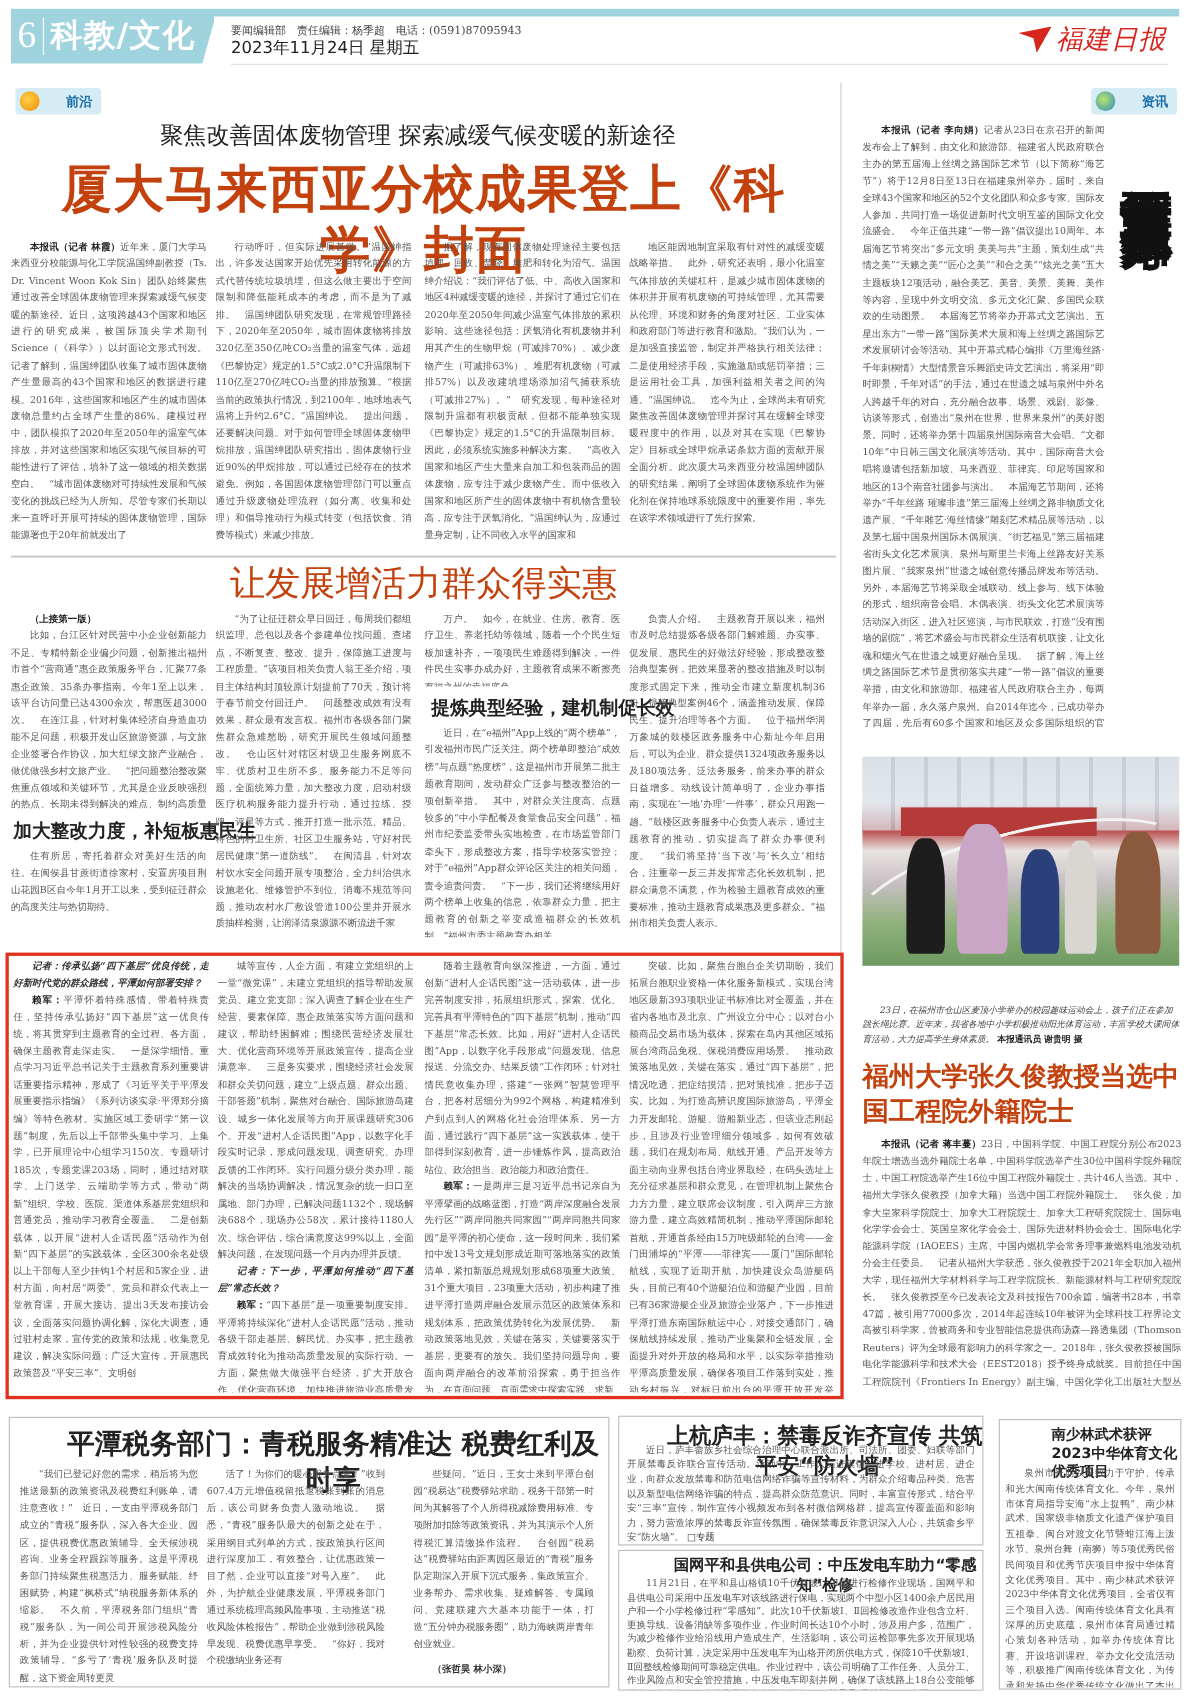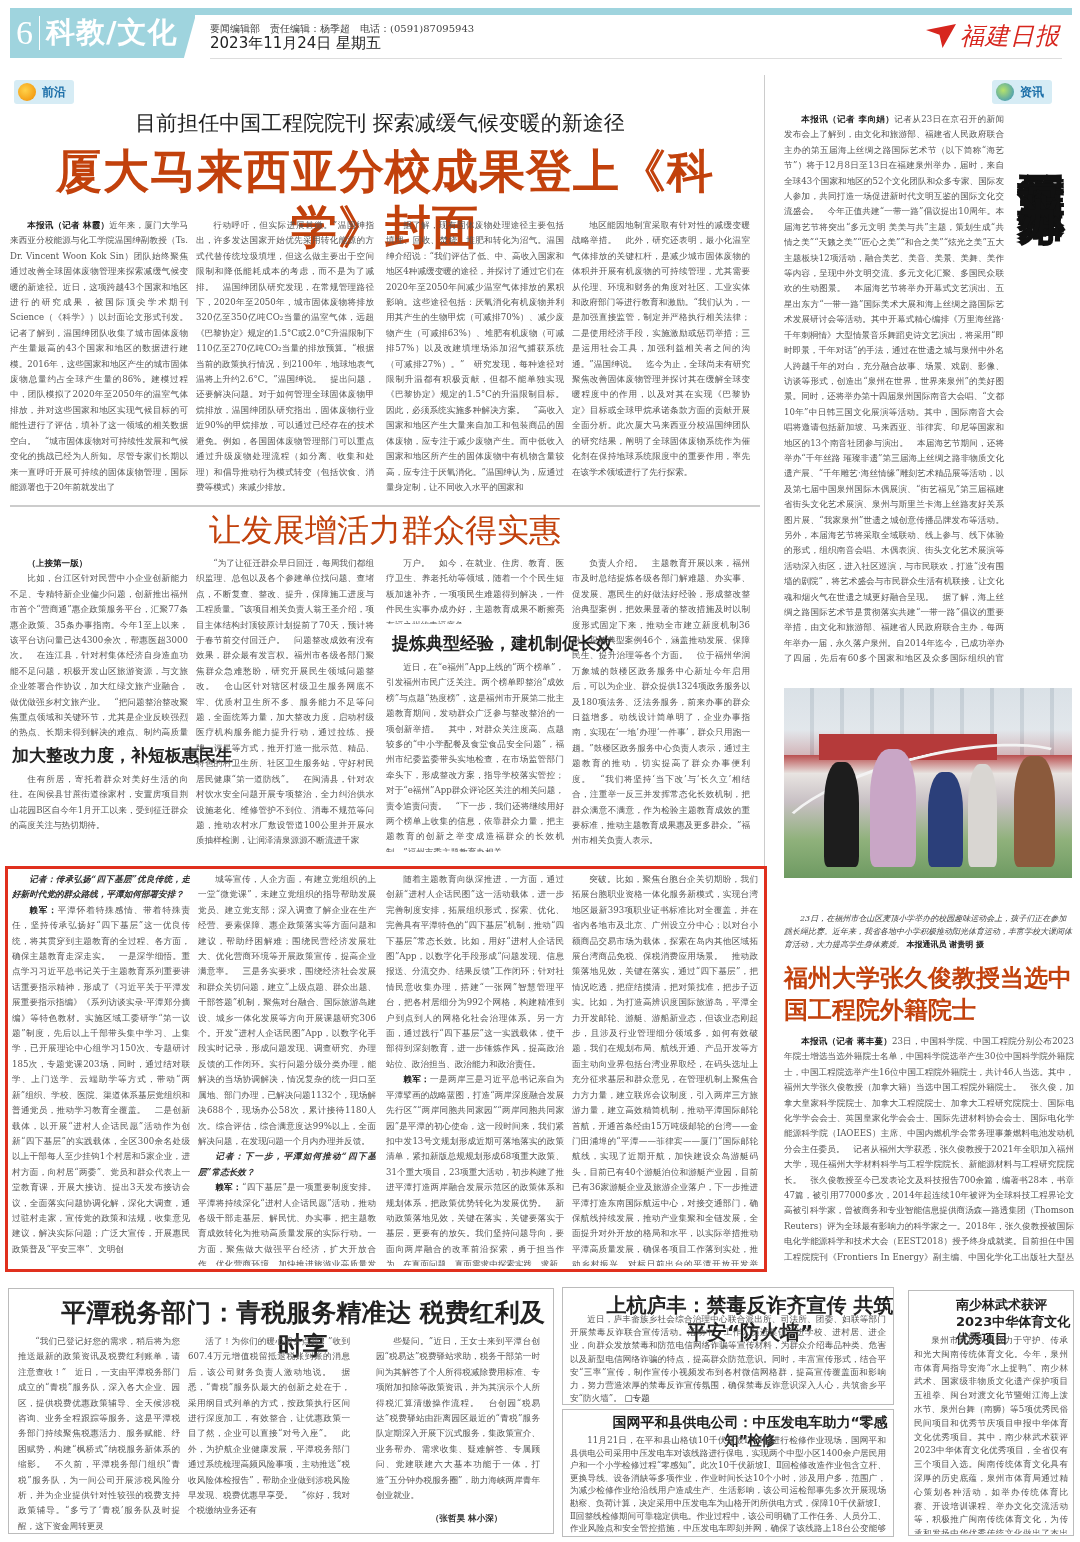--- a/index.html
+++ b/index.html
@@ -12,21 +12,21 @@
               clip-path: polygon(0 0,100% 0,100% 20%,94% 100%,0 100%); display:flex; align-items:center; padding-left:6px; }
   .mast-num { font-family: "Liberation Serif", serif; font-size: 34px; color: #fff; padding-right: 6px; border-right: 1px solid #fff; line-height: 34px; }
   .mast-sec { font-family: "DejaVu Sans", sans-serif; font-weight: bold; font-size: 29px; color: #fff; padding-left: 6px; letter-spacing: 1px; }
   .mast-info { position: absolute; left: 200px; top: 14px; font-size: 10px; color: #444; line-height: 14px; }
   .mast-date { font-family: "DejaVu Sans", sans-serif; font-size: 15px; color: #222; }
   .mast-rule { position: absolute; left: 200px; right: 10px; top: 50px; height: 1px; background: #ddd; }
   .logo { position: absolute; right: 12px; top: 12px; display: flex; align-items: center; gap: 4px; }
   .logo-mark { width: 30px; height: 24px; background: #d7261e; clip-path: polygon(0 25%,100% 0,55% 100%,45% 45%); }
   .logo-text { font-size: 24px; color: #d7261e; font-style: italic; font-family: "DejaVu Serif", serif; letter-spacing: 1px; }
 
-  .badge { position: absolute; display: flex; align-items: center; gap: 6px; background: #d6ecf5; border-radius: 3px; padding: 3px 8px 3px 4px; }
+  .badge { position: absolute; display: flex; align-items: center; gap: 24px; background: #d6ecf5; border-radius: 3px; padding: 3px 8px 3px 4px; }
   .badge-icon { width: 18px; height: 18px; border-radius: 50%; background: radial-gradient(circle at 40% 40%, #ffd24a, #f08a00); }
   .badge-icon.green { background: radial-gradient(circle at 40% 40%, #b6e36b, #2d8bc4); }
   .badge-label { font-family: "DejaVu Sans", sans-serif; font-size: 12px; font-weight: bold; color: #1b6ea8; }
 
   .subhead { position: absolute; left: 0; width: 760px; text-align: center; font-size: 21px; color: #222; }
   .headline { position: absolute; font-family: "DejaVu Sans", sans-serif; font-weight: bold; color: #c2410c; }
 
   .col { position: absolute; font-size: 8.6px; line-height: 15.4px; color: #555; text-align: justify; text-indent: 2em; overflow: hidden; }
   .col p { margin: 0; }
   .col b { color: #222; }
@@ -75,21 +75,21 @@
     <span class="logo-mark"></span>
     <span class="logo-text">福建日报</span>
   </div>
 </div>
 
 <div class="badge" style="left:14px;top:80px;">
   <span class="badge-icon"></span>
   <span class="badge-label">前沿</span>
 </div>
 
-<div class="subhead" style="top:109px;">目前担任中国工程院院刊 探索减缓气候变暖的新途径</div>
+<div class="subhead" style="top:109px;">聚焦改善固体废物管理 探索减缓气候变暖的新途径</div>
 <div class="headline" style="left:10px;top:143px;width:750px;font-size:46px;line-height:56px;text-align:center;letter-spacing:1px;">厦大马来西亚分校成果登上《科学》封面</div>
 
 <div class="col" style="left:10px;top:218px;width:178px;height:280px;">
     <p><span class="lead">本报讯（记者 林霞）</span><span>近年来，厦门大学马来西亚分校能源与化工学院温国绅副教授（Ts. Dr. Vincent Woon Kok Sin）团队始终聚焦通过改善全球固体废物管理来探索减缓气候变暖的新途径。近日，这项跨越43个国家和地区进行的研究成果，被国际顶尖学术期刊Science（《科学》）以封面论文形式刊发。　记者了解到，温国绅团队收集了城市固体废物产生量最高的43个国家和地区的数据进行建模。2016年，这些国家和地区产生的城市固体废物总量约占全球产生量的86%。建模过程中，团队模拟了2020年至2050年的温室气体排放，并对这些国家和地区实现气候目标的可能性进行了评估，填补了这一领域的相关数据空白。　“城市固体废物对可持续性发展和气候变化的挑战已经为人所知。尽管专家们长期以来一直呼吁开展可持续的固体废物管理，国际能源署也于20年前就发出了</span></p>
   </div>
 <div class="col" style="left:196px;top:218px;width:178px;height:280px;">
     <p>行动呼吁，但实际进展甚微。”温国绅指出，许多发达国家开始优先采用转化能源的方式代替传统垃圾填埋，但这么做主要出于空间限制和降低能耗成本的考虑，而不是为了减排。　温国绅团队研究发现，在常规管理路径下，2020年至2050年，城市固体废物将排放320亿至350亿吨CO₂当量的温室气体，远超《巴黎协定》规定的1.5°C或2.0°C升温限制下110亿至270亿吨CO₂当量的排放预算。“根据当前的政策执行情况，到2100年，地球地表气温将上升约2.6°C。”温国绅说。　提出问题，还要解决问题。对于如何管理全球固体废物甲烷排放，温国绅团队研究指出，固体废物行业近90%的甲烷排放，可以通过已经存在的技术避免。例如，各国固体废物管理部门可以重点通过升级废物处理流程（如分离、收集和处理）和倡导推动行为模式转变（包括饮食、消费等模式）来减少排放。</p>
   </div>
 <div class="col" style="left:386px;top:218px;width:178px;height:280px;">
     <p>据了解，现有固体废物处理途径主要包括填埋、回收、焚烧、堆肥和转化为沼气。温国绅介绍说：“我们评估了低、中、高收入国家和地区4种减缓变暖的途径，并探讨了通过它们在2020年至2050年间减少温室气体排放的累积影响。这些途径包括：厌氧消化有机废物并利用其产生的生物甲烷（可减排70%）、减少废物产生（可减排63%）、堆肥有机废物（可减排57%）以及改建填埋场添加沼气捕获系统（可减排27%）。”　研究发现，每种途径对限制升温都有积极贡献，但都不能单独实现《巴黎协定》规定的1.5°C的升温限制目标。因此，必须系统实施多种解决方案。　“高收入国家和地区产生大量来自加工和包装商品的固体废物，应专注于减少废物产生。而中低收入国家和地区所产生的固体废物中有机物含量较高，应专注于厌氧消化。”温国绅认为，应通过量身定制，让不同收入水平的国家和</p>
@@ -173,21 +173,21 @@
 <div class="box" style="left:8px;top:1288px;width:546px;height:246px;"></div>
 <div class="boxtitle" style="left:10px;top:1296px;width:542px;font-size:25px;">平潭税务部门：青税服务精准达 税费红利及时享</div>
 <div class="col" style="left:18px;top:1334px;width:162px;height:196px;">
     <p>“我们已登记好您的需求，稍后将为您推送最新的政策资讯及税费红利账单，请注意查收！”　近日，一支由平潭税务部门成立的“青税”服务队，深入各大企业、园区，提供税费优惠政策辅导、全天候涉税咨询、业务全程跟踪等服务。这是平潭税务部门持续聚焦税惠活力、服务赋能、纾困赋势，构建“枫桥式”纳税服务新体系的缩影。　不久前，平潭税务部门组织“青税”服务队，为一间公司开展涉税风险分析，并为企业提供针对性较强的税费支持政策辅导。“多亏了‘青税’服务队及时提醒，这下资金周转更灵</p>
   </div>
 <div class="col" style="left:188px;top:1334px;width:162px;height:196px;">
     <p>活了！为你们的暖心服务点赞！”收到607.4万元增值税留抵退税账到账的消息后，该公司财务负责人激动地说。　据悉，“青税”服务队最大的创新之处在于，采用纲目式列单的方式，按政策执行区间进行深度加工，有效整合，让优惠政策一目了然，企业可以直接“对号入座”。　此外，为护航企业健康发展，平潭税务部门通过系统梳理高频风险事项，主动推送“税收风险体检报告”，帮助企业做到涉税风险早发现、税费优惠早享受。　“你好，我对个税缴纳业务还有</p>
   </div>
 <div class="col" style="left:376px;top:1334px;width:164px;height:196px;">
     <p>些疑问。”近日，王女士来到平潭台创园“税易达”税费驿站求助，税务干部第一时间为其解答了个人所得税减除费用标准、专项附加扣除等政策资讯，并为其演示个人所得税汇算清缴操作流程。　台创园“税易达”税费驿站由距离园区最近的“青税”服务队定期深入开展下沉式服务，集政策宣介、业务帮办、需求收集、疑难解答、专属顾问、党建联建六大基本功能于一体，打造“五分钟办税服务圈”，助力海峡两岸青年创业就业。</p>
-    <p style="text-align:center;margin-top:8px;"><span class="signoff">（张哲昊 林小深）</span></p>
+    <p style="text-align:left;margin-top:8px;"><span class="signoff">（张哲昊 林小深）</span></p>
   </div>
 
 <div class="box" style="left:562px;top:1287px;width:332px;height:118px;"></div>
 <div class="boxtitle" style="left:562px;top:1292px;width:332px;font-size:20px;">上杭庐丰：禁毒反诈齐宣传 共筑平安“防火墙”</div>
 <div class="col" style="left:570px;top:1313px;width:316px;height:90px;line-height:13.2px;">
     <p><span>近日，庐丰畲族乡社会综合治理中心联合派出所、司法所、团委、妇联等部门开展禁毒反诈联合宣传活动。活动中，工作人员进集镇、进学校、进村居、进企业，向群众发放禁毒和防范电信网络诈骗等宣传材料，为群众介绍毒品种类、危害以及新型电信网络诈骗的特点，提高群众防范意识。同时，丰富宣传形式，结合平安“三率”宣传，制作宣传小视频发布到各村微信网格群，提高宣传覆盖面和影响力，努力营造浓厚的禁毒反诈宣传氛围，确保禁毒反诈意识深入人心，共筑畲乡平安“防火墙”。</span> <span class="tag">□专题</span></p>
   </div>
 
 <div class="box" style="left:562px;top:1409px;width:332px;height:128px;"></div>
 <div class="boxtitle" style="left:562px;top:1414px;width:332px;font-size:14px;">国网平和县供电公司：中压发电车助力“零感知”检修</div>

